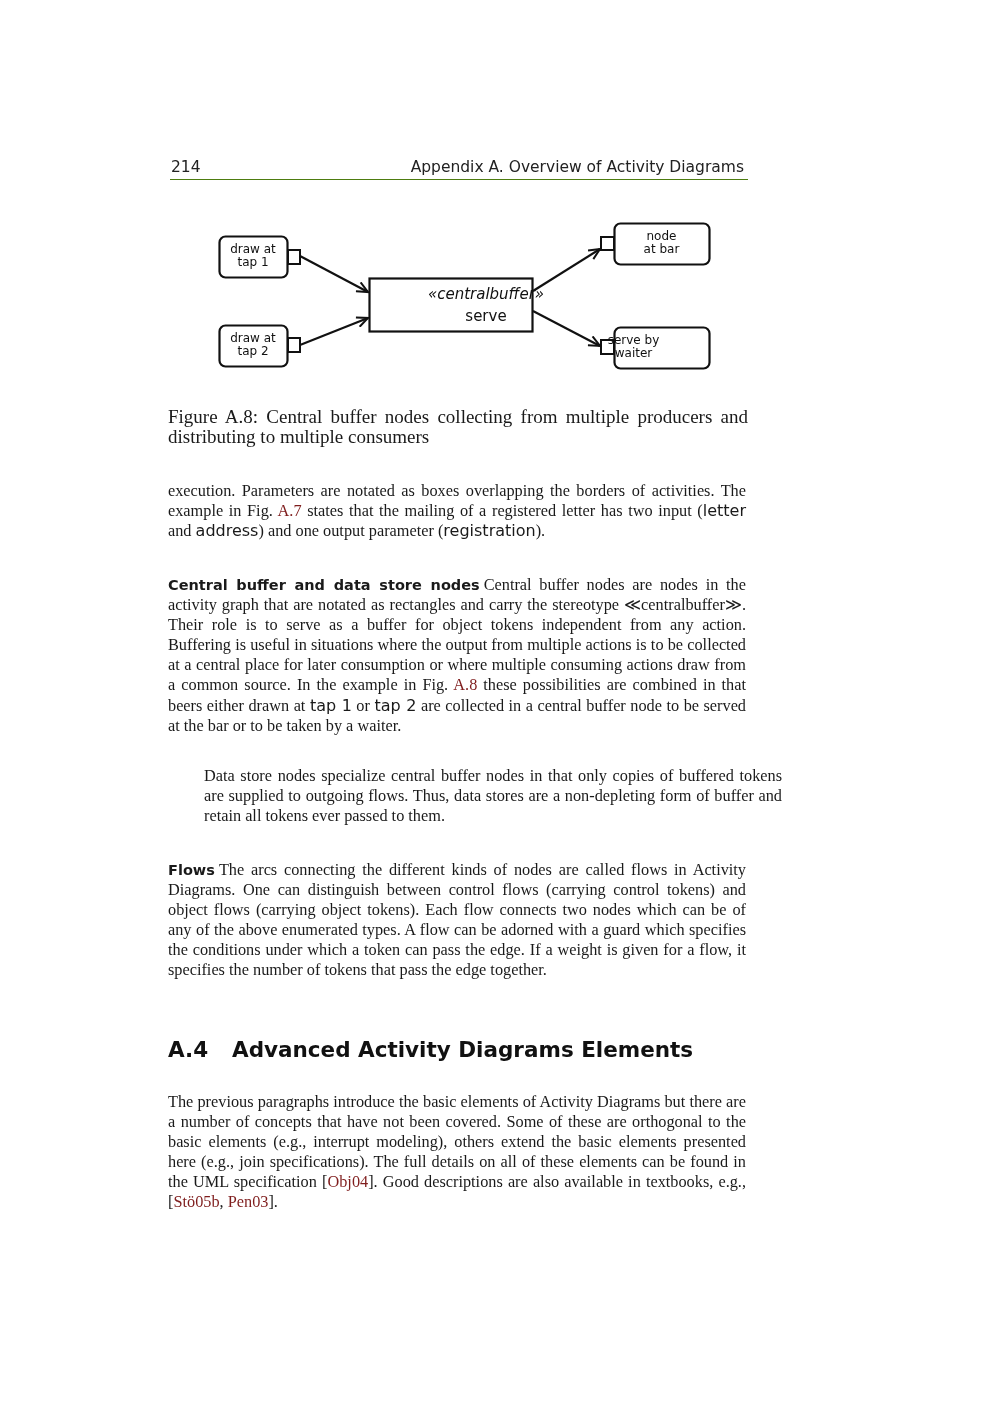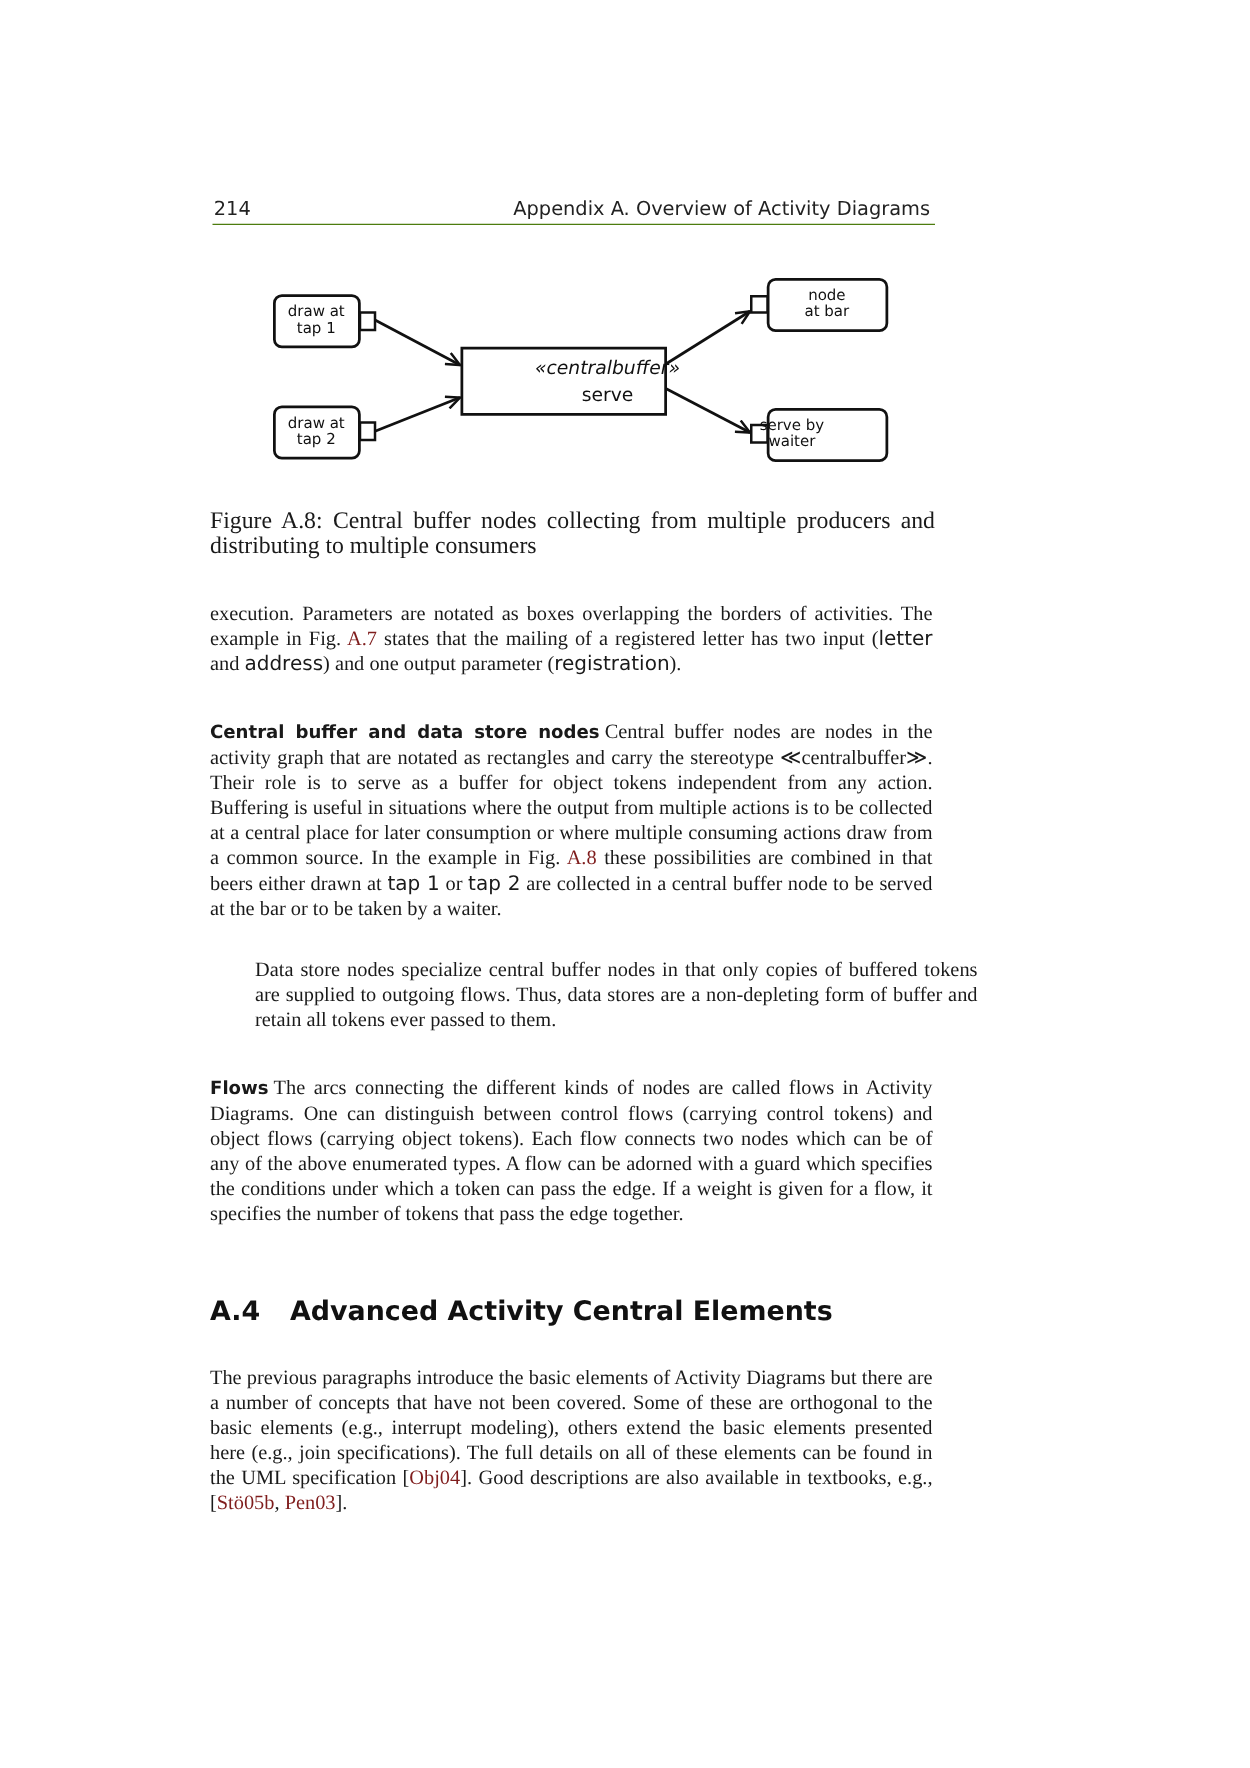--- a/index.html
+++ b/index.html
@@ -105,15 +105,15 @@
 <div class="caption">Figure A.8: Central buffer nodes collecting from multiple producers and distributing to multiple consumers</div>
 
 <div class="para" style="top:481px;"><span>execution. Parameters are notated as boxes overlapping the borders of activities. The example in Fig. </span><span class="link">A.7</span><span> states that the mailing of a registered letter has two input (</span><span class="sans">letter</span><span> and </span><span class="sans">address</span><span>) and one output parameter (</span><span class="sans">registration</span><span>).</span></div>
 
 <div class="para" style="top:575px;"><span class="runin">Central buffer and data store nodes</span><span>Central buffer nodes are nodes in the activity graph that are notated as rectangles and carry the stereotype ≪central­buffer≫. Their role is to serve as a buffer for object tokens independent from any action. Buffering is useful in situations where the output from multiple actions is to be collected at a central place for later consumption or where multiple consuming actions draw from a common source. In the example in Fig. </span><span class="link">A.8</span><span> these possibilities are combined in that beers either drawn at </span><span class="sans">tap 1</span><span> or </span><span class="sans">tap 2</span><span> are collected in a central buffer node to be served at the bar or to be taken by a waiter.</span></div>
 
 <div class="para" style="top:766px;margin-left:36px;">Data store nodes specialize central buffer nodes in that only copies of buffered tokens are supplied to outgoing flows. Thus, data stores are a non-depleting form of buffer and retain all tokens ever passed to them.</div>
 
 <div class="para" style="top:860px;"><span class="runin">Flows</span><span>The arcs connecting the different kinds of nodes are called flows in Activity Diagrams. One can distinguish between control flows (carrying control tokens) and object flows (carrying object tokens). Each flow connects two nodes which can be of any of the above enumerated types. A flow can be adorned with a guard which specifies the conditions under which a token can pass the edge. If a weight is given for a flow, it specifies the number of tokens that pass the edge together.</span></div>
 
-<div class="section-title"><span class="num">A.4</span><span>Advanced Activity Central Elements</span></div>
+<div class="section-title"><span class="num">A.4</span><span>Advanced Activity Diagrams Elements</span></div>
 
 <div class="para" style="top:1092px;"><span>The previous paragraphs introduce the basic elements of Activity Diagrams but there are a number of concepts that have not been covered. Some of these are orthogonal to the basic elements (e.g., interrupt modeling), others extend the basic elements presented here (e.g., join specifications). The full details on all of these elements can be found in the UML specification [</span><span class="link">Obj04</span><span>]. Good descriptions are also available in textbooks, e.g., [</span><span class="link">Stö05b</span><span>, </span><span class="link">Pen03</span><span>].</span></div>
 
 </body></html>

